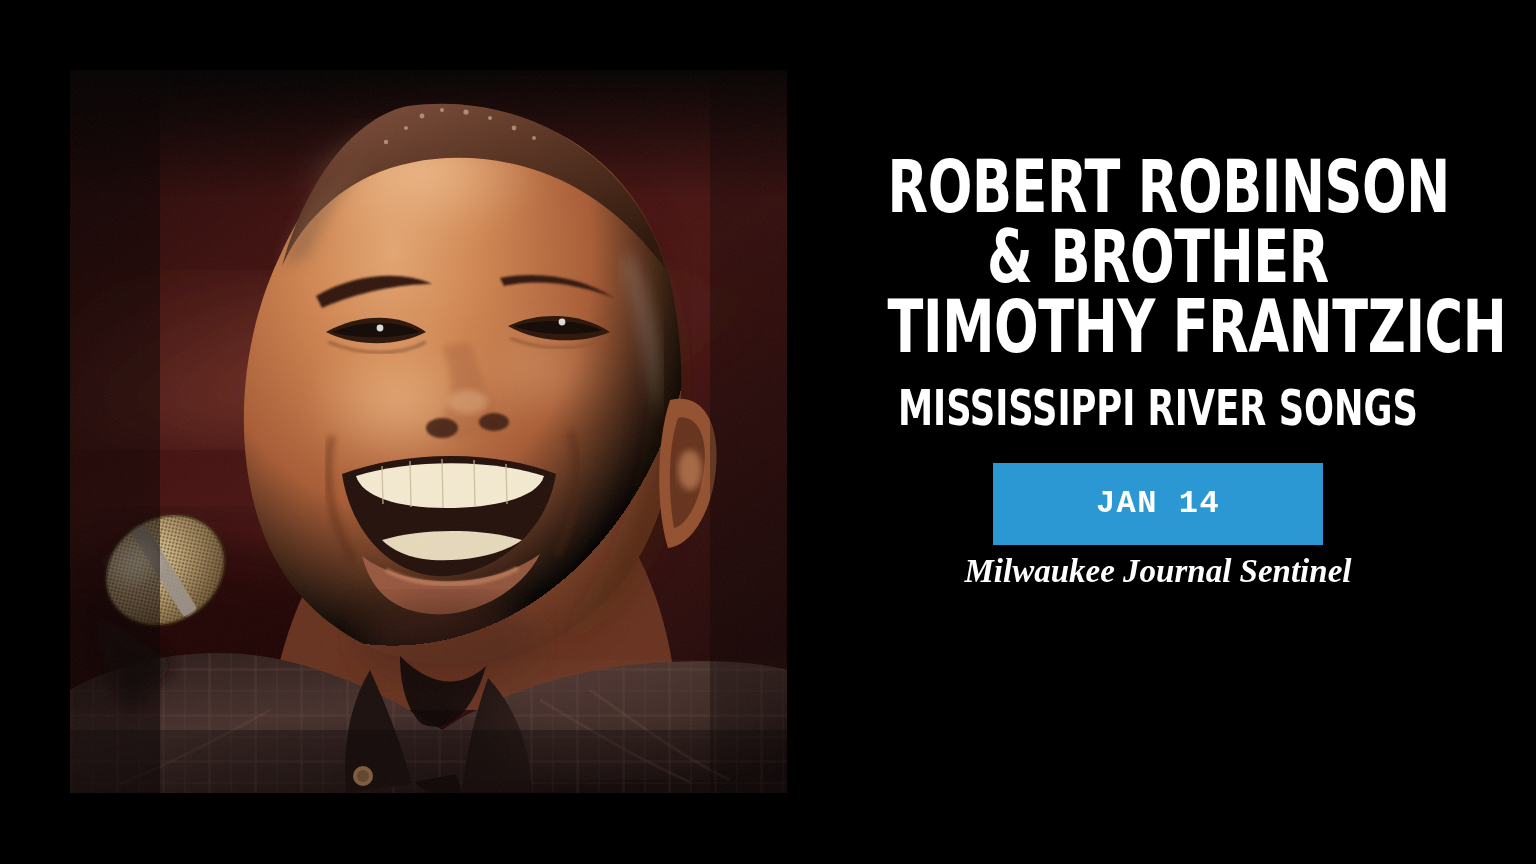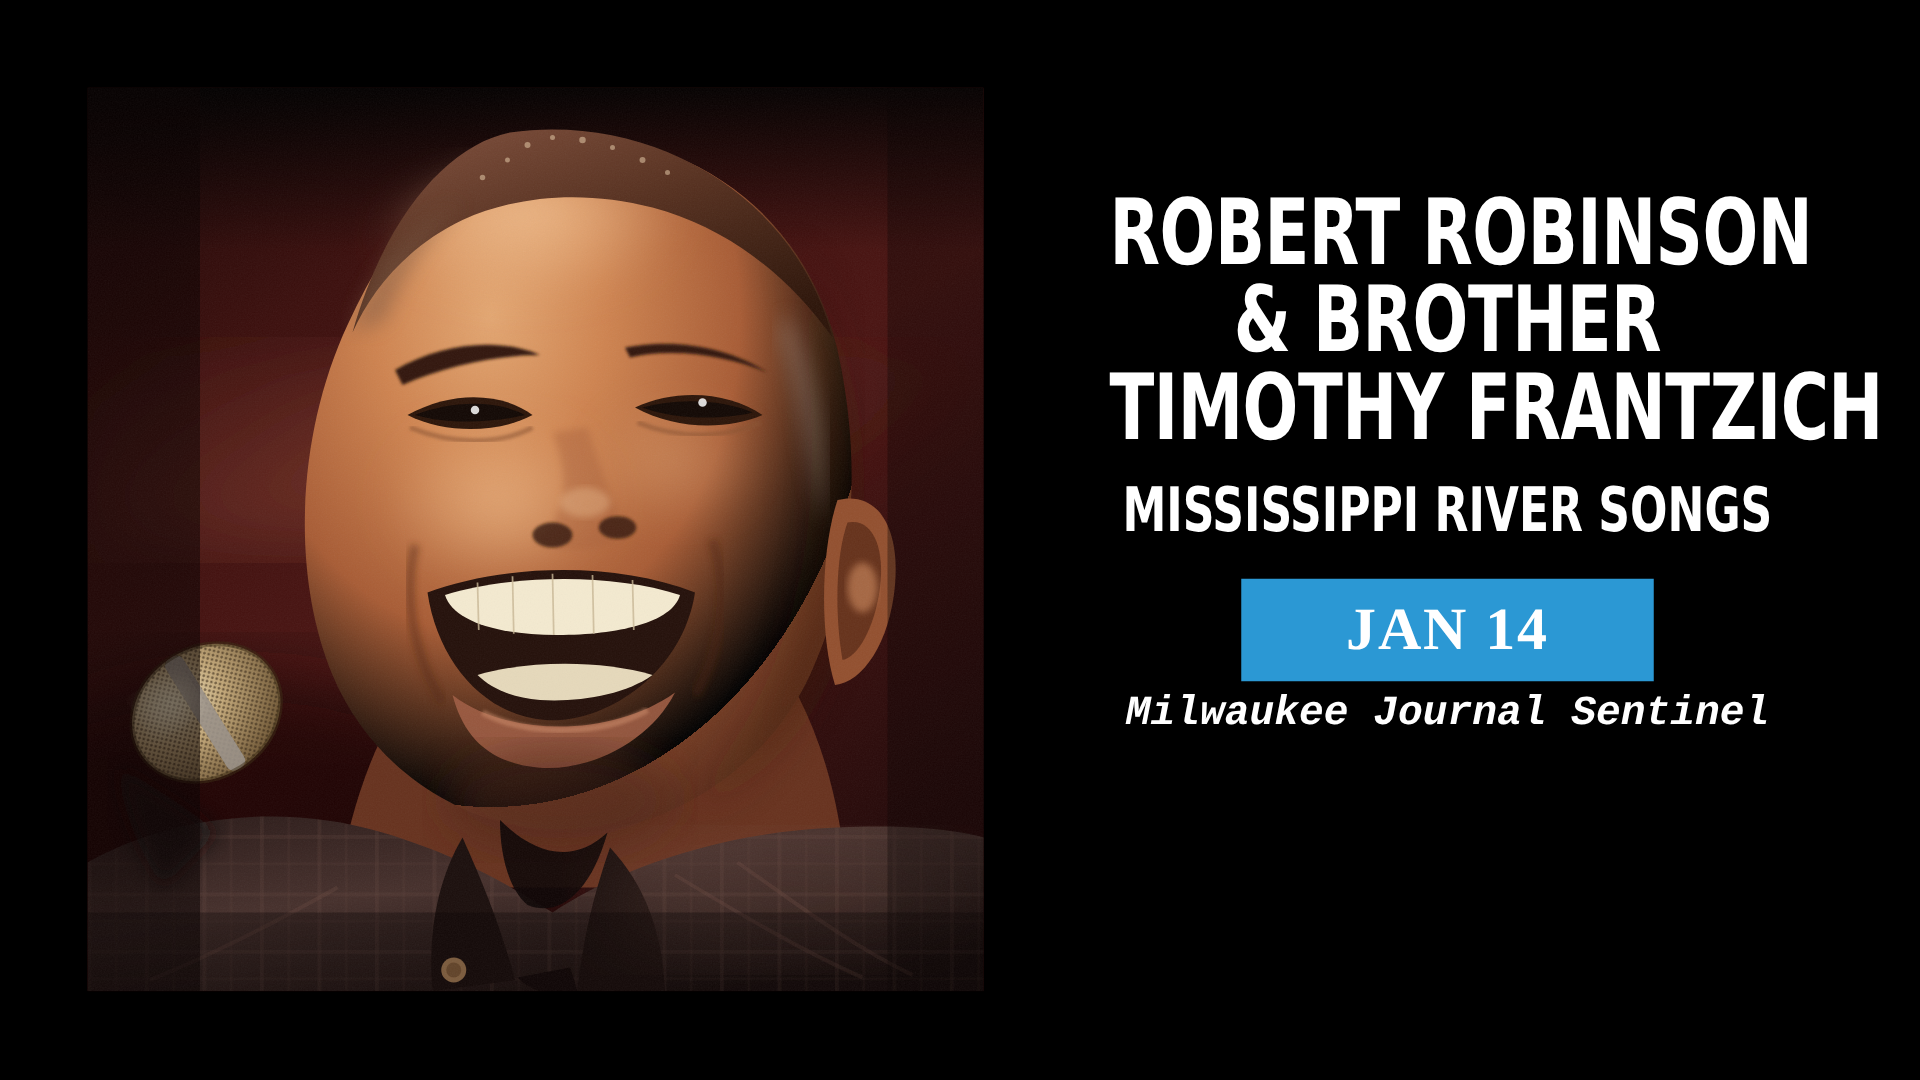--- a/index.html
+++ b/index.html
@@ -80,44 +80,44 @@
     margin-top:30px;
     width:330px; height:82px;
     background:#2b98d4;
     display:flex;
     align-items:center;
     justify-content:center;
   }
 
   .date-badge-label {
     color:#ffffff;
-    font-family:Liberation Serif, serif;
-    font-weight:700;
-    font-size:48px;
+    font-family:Liberation Mono, monospace;
+    font-weight:700;
+    font-size:32px;
     line-height:1;
     letter-spacing:1.5px;
     white-space:nowrap;
   }
 
   .quote {
     margin-top:25px;
     color:#ffffff;
     font-family:"Liberation Sans","DejaVu Sans",sans-serif;
     font-weight:700;
     font-size:35px;
     line-height:1.18;
     letter-spacing:0px;
     white-space:nowrap;
     text-align:center;
   }
 
   .attribution {
     margin-top:7px;
     color:#ffffff;
-    font-family:Liberation Mono, monospace;
+    font-family:Liberation Serif, serif;
     font-weight:700;
     font-style:italic;
     font-size:33px;
     line-height:1.18;
     white-space:nowrap;
     text-align:center;
   }
 </style>
 </head>
 <body>

